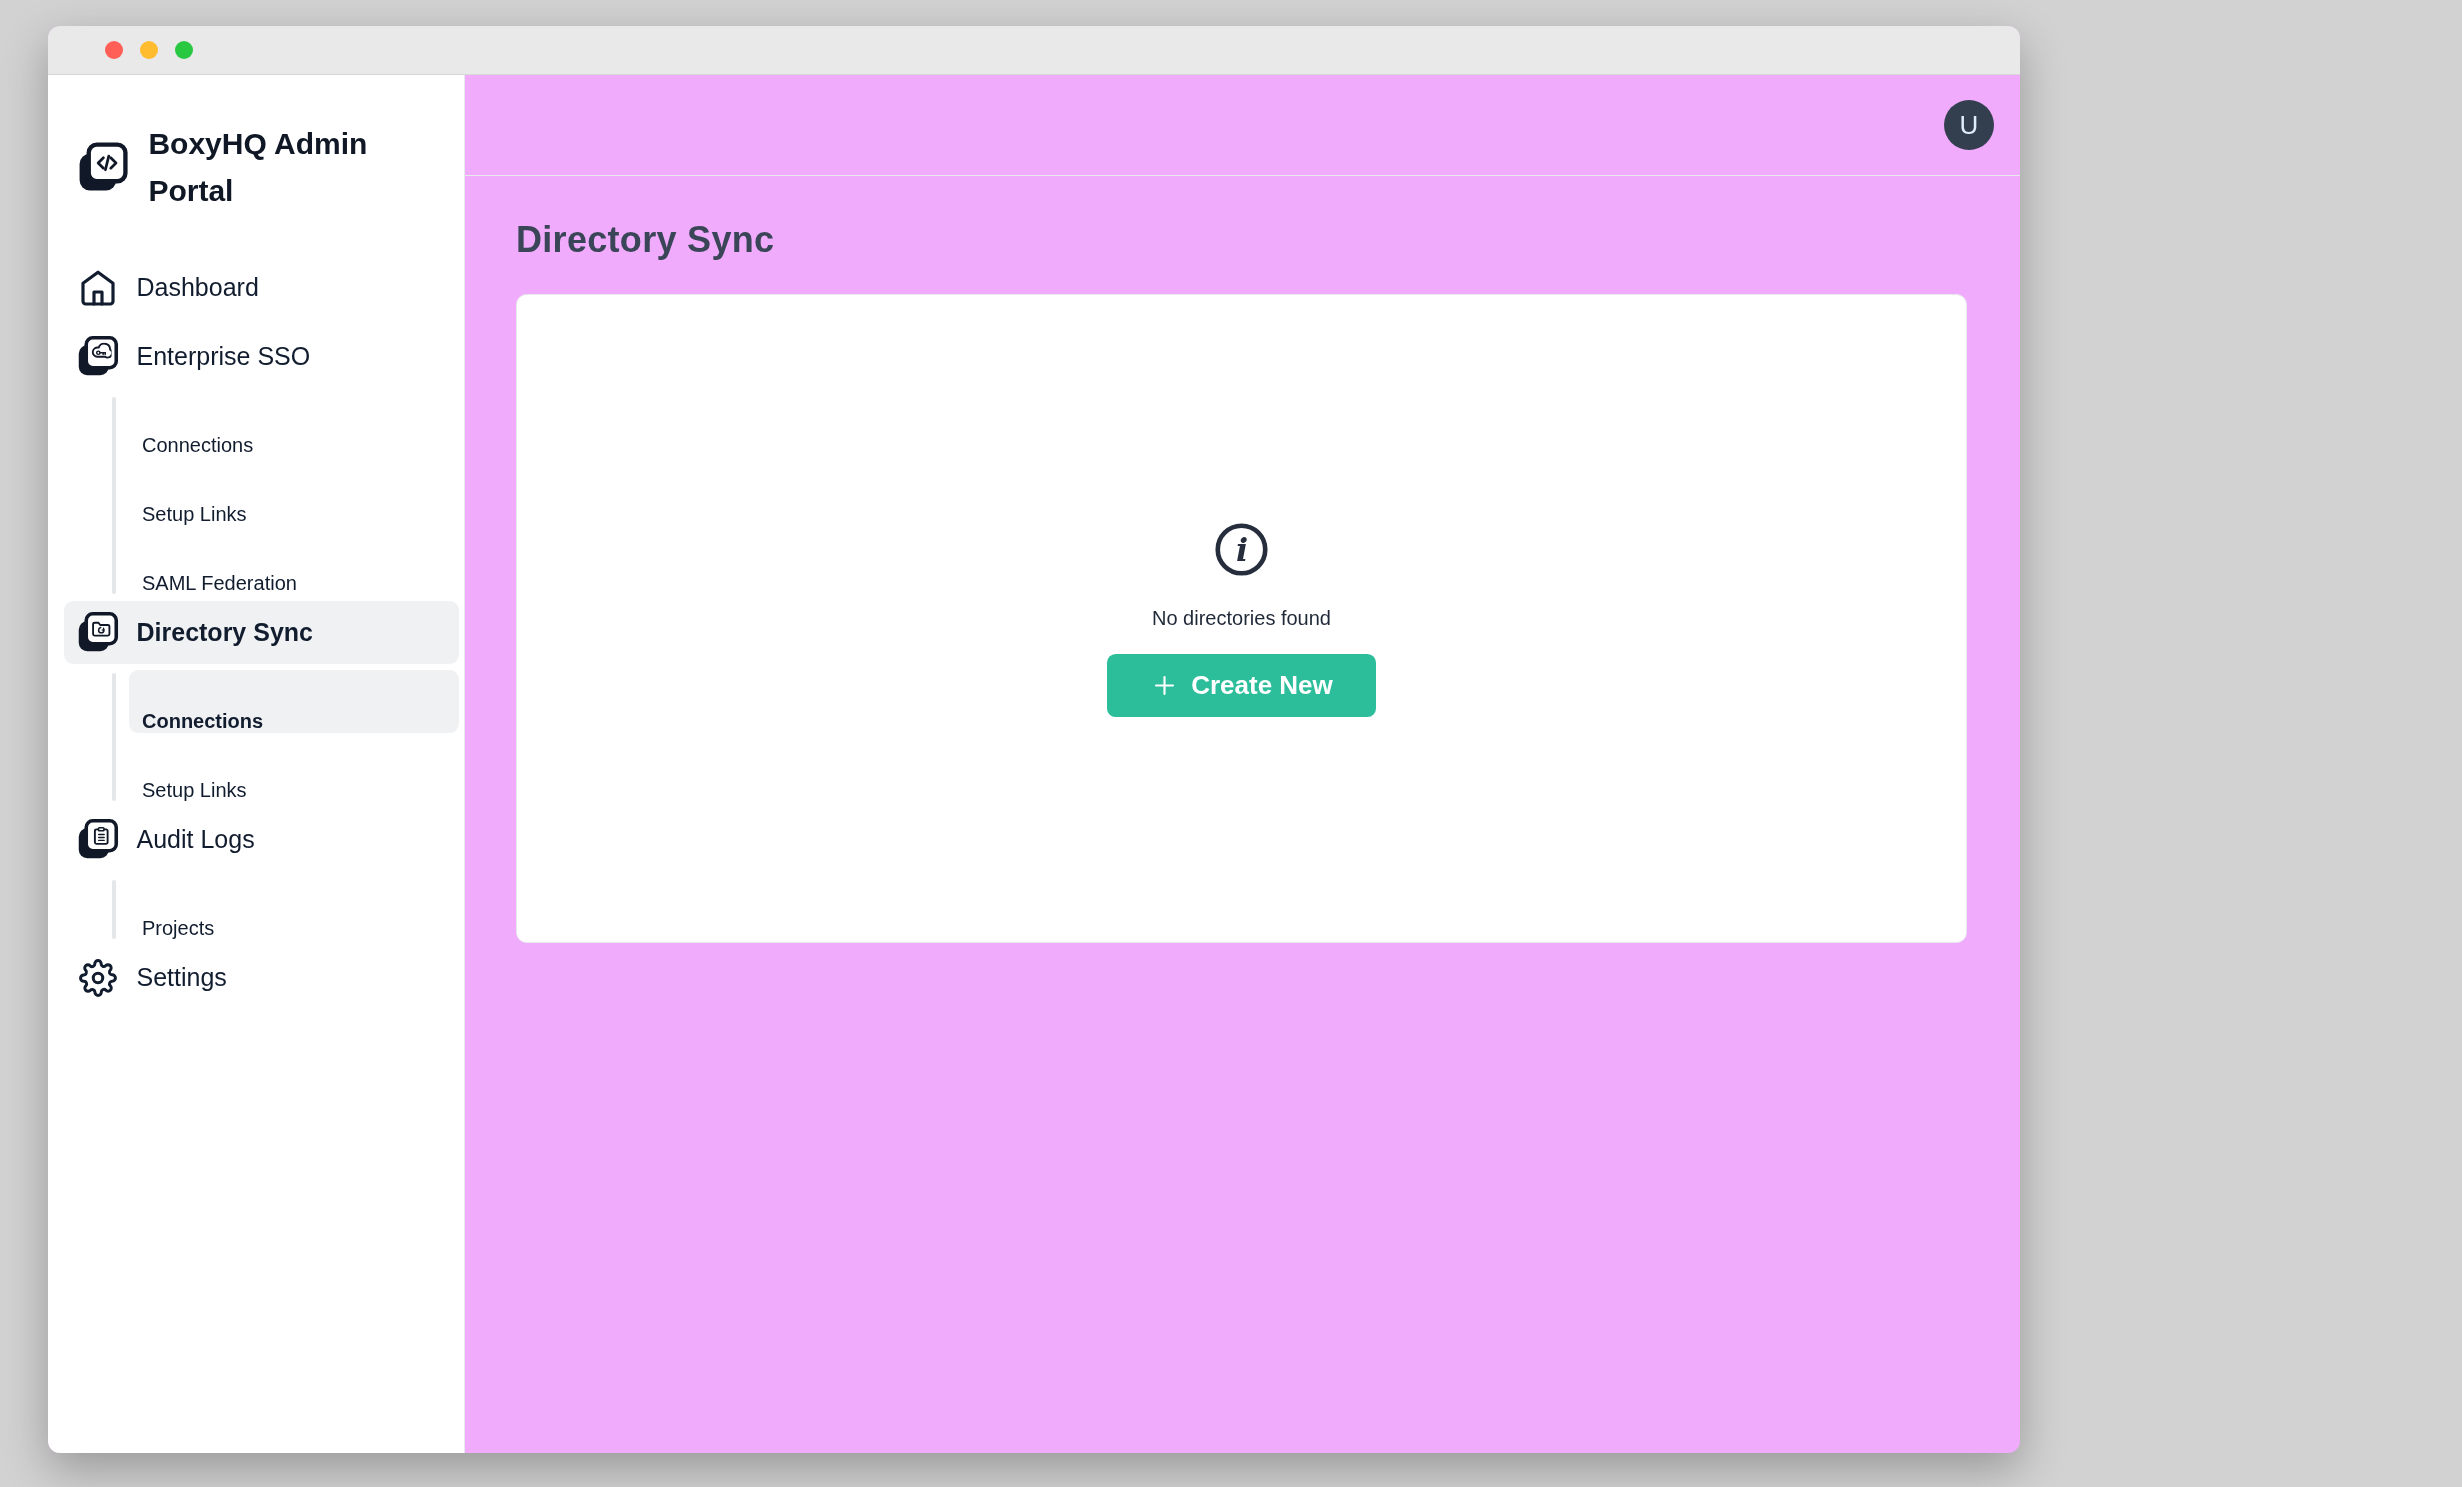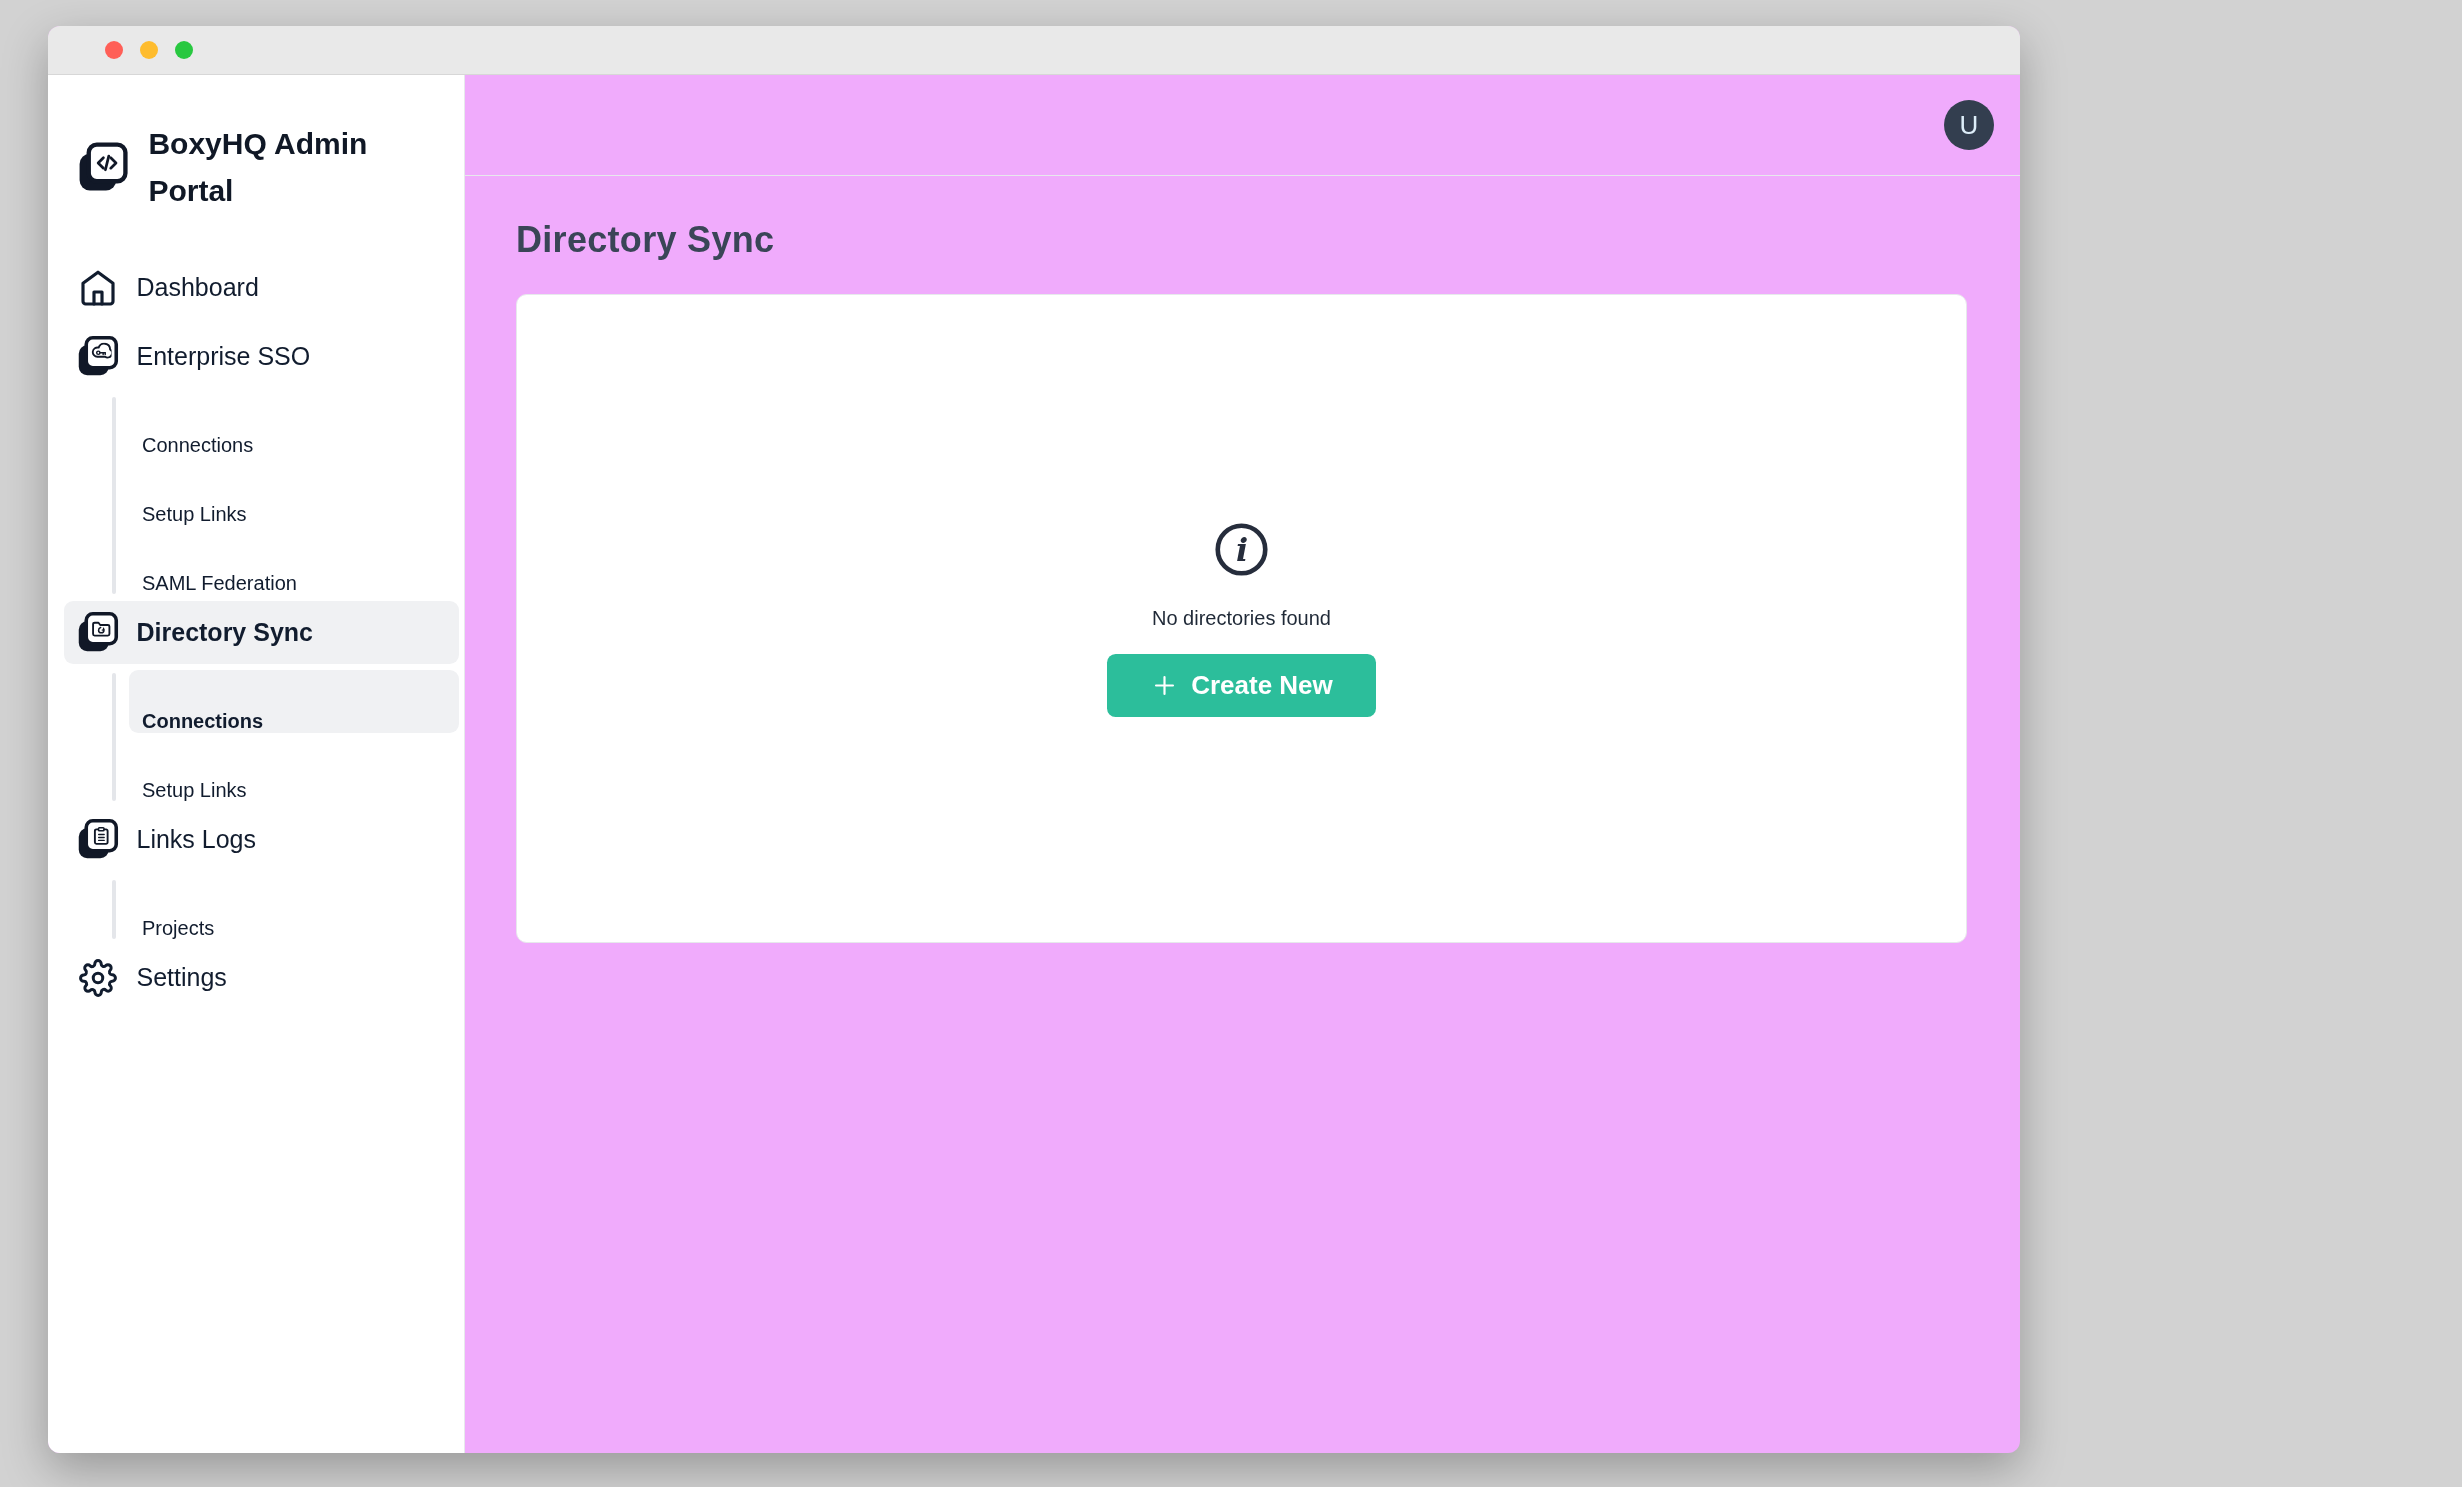--- a/index.html
+++ b/index.html
@@ -155,21 +155,21 @@
             <svg width="45" height="45" viewBox="0 0 48 48">
               <rect x="4" y="12" width="32" height="32" rx="9" fill="#111827"></rect>
               <rect x="12" y="4" width="32" height="32" rx="7" fill="#ffffff" stroke="#111827" stroke-width="3.8"></rect>
               <svg x="17" y="9" width="22" height="22" viewBox="0 0 24 24" fill="none" stroke="#111827" stroke-width="2.2" stroke-linecap="round" stroke-linejoin="round">
                 <path d="M15.5 4.6h2.1a1.8 1.8 0 0 1 1.8 1.8v13.2a1.8 1.8 0 0 1-1.8 1.8H6.4a1.8 1.8 0 0 1-1.8-1.8V6.4a1.8 1.8 0 0 1 1.8-1.8h2.1"></path>
                 <rect x="8.8" y="2.6" width="6.4" height="3.6" rx="1" stroke-width="1.8"></rect>
                 <path d="M9 10.6h6.4M9 14h6.4M9 17.4h6.4" stroke-width="1.6"></path>
               </svg>
             </svg>
           </span>
-          <span>Links Logs</span>
+          <span>Audit Logs</span>
         </div>
 
         <div class="nav-group">
           <div class="sub-row">
             <span>Projects</span>
           </div>
         </div>
 
         <div class="nav-row">
           <span class="icon-slot">

